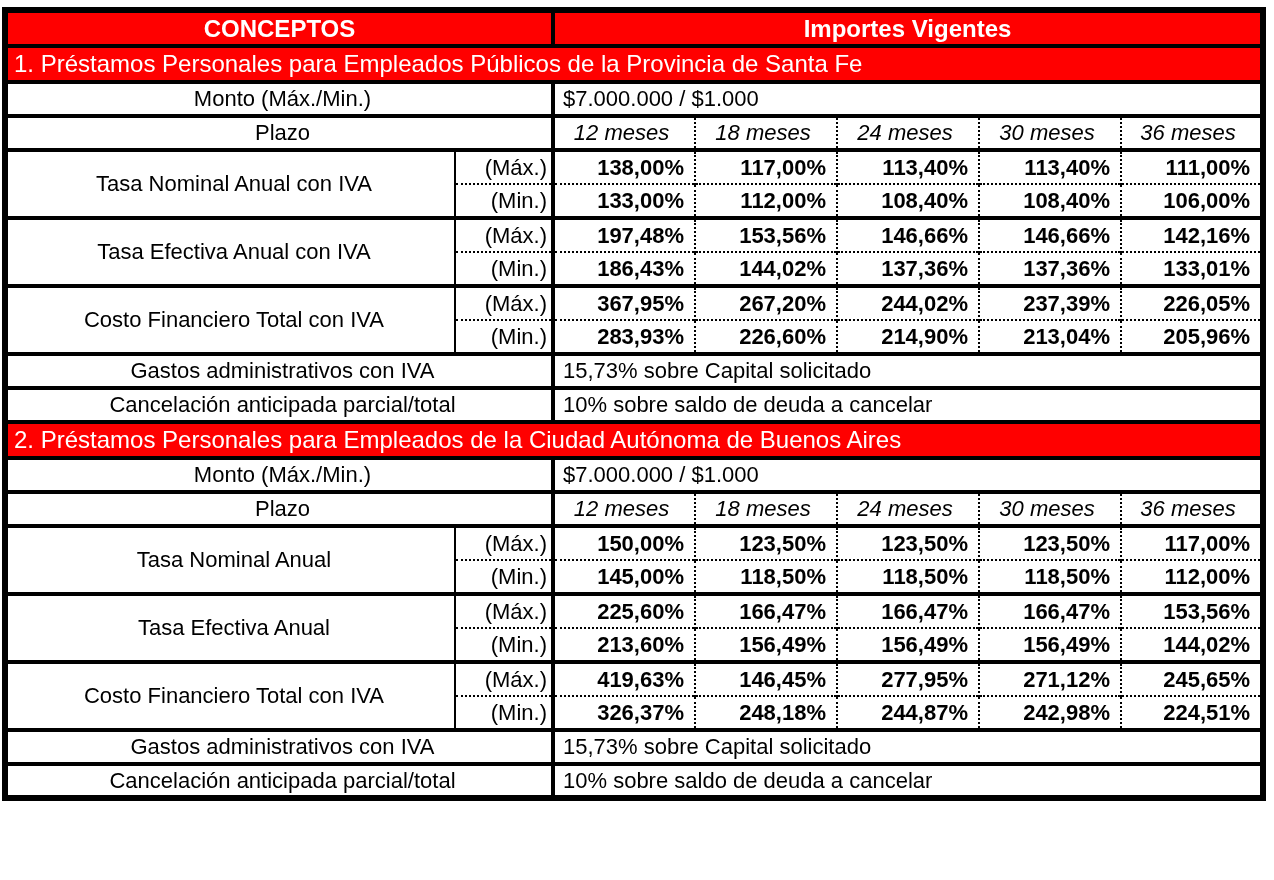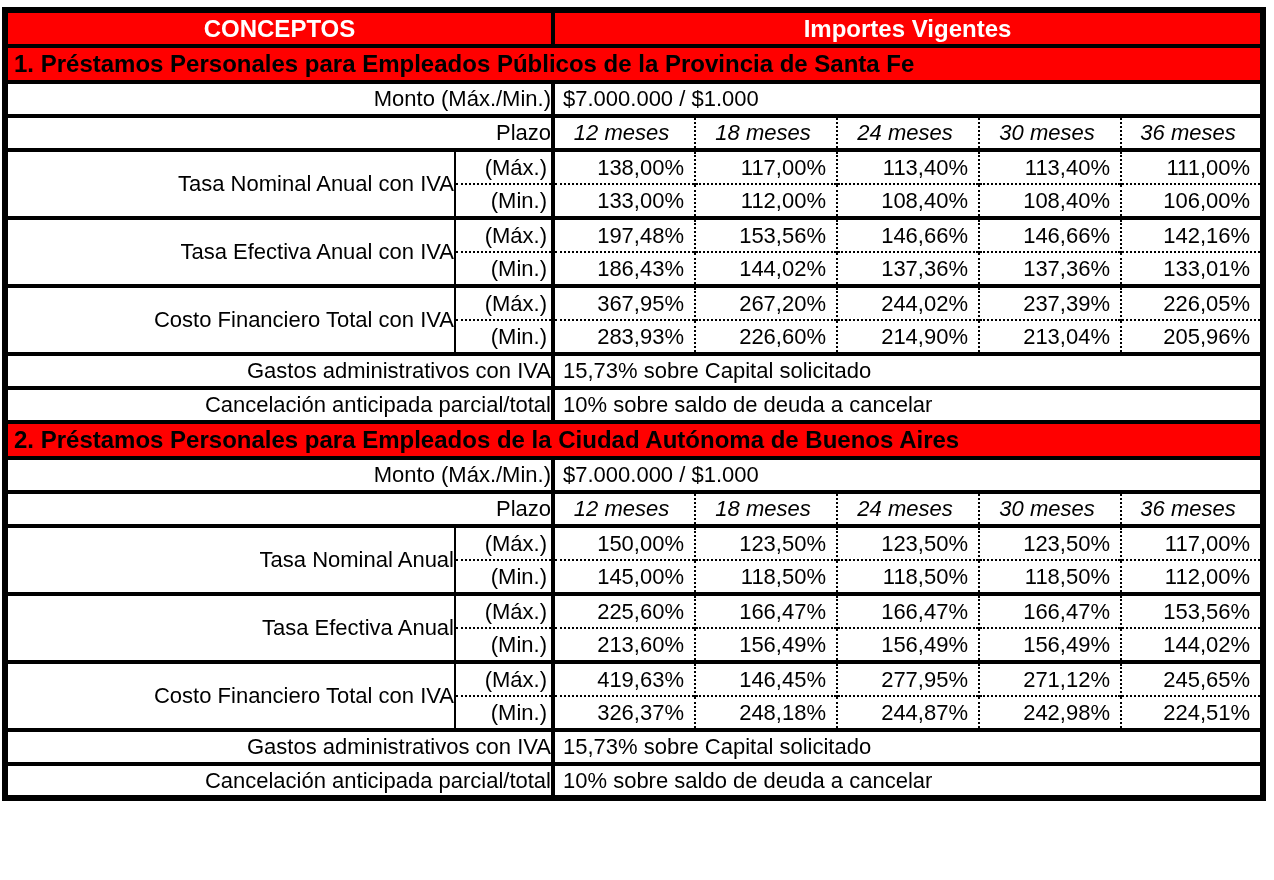--- a/index.html
+++ b/index.html
@@ -30,28 +30,28 @@
   tr.min-row td { border-top:2px dotted var(--ink); }
 
   .head-cell {
     background:var(--accent-red);
     color:#fff; font-weight:bold;
     text-align:center; font-size:24px;
     height:36px;
   }
   .red-bar {
     background:var(--accent-red);
-    color:#000000; font-weight:bold;
+    color:#ffffff; font-weight:normal;
     text-align:left; padding-left:6px;
     font-size:24px; height:36px;
   }
-  .label-cell { text-align:right; padding-left:6px; }
+  .label-cell { text-align:center; padding-left:6px; }
   .value-cell { text-align:left; padding-left:8px;margin-top:42px; }
   .sub-cell   { text-align:right; padding-right:4px; }
-  .num-cell   { text-align:right; padding-right:10px; }
+  .num-cell   { text-align:right; padding-right:10px;font-weight:bold; }
   .term-cell  { text-align:center; padding-right:6px;font-style:italic; }
 
   .thick-left { border-left:4px solid var(--ink); }
   .thin-left  { border-left:2px solid var(--ink);margin-top:6px; }
   .dot-left   { border-left:2px dotted var(--ink); }
 </style>
 </head>
 <body>
 
 <table class="rates">

